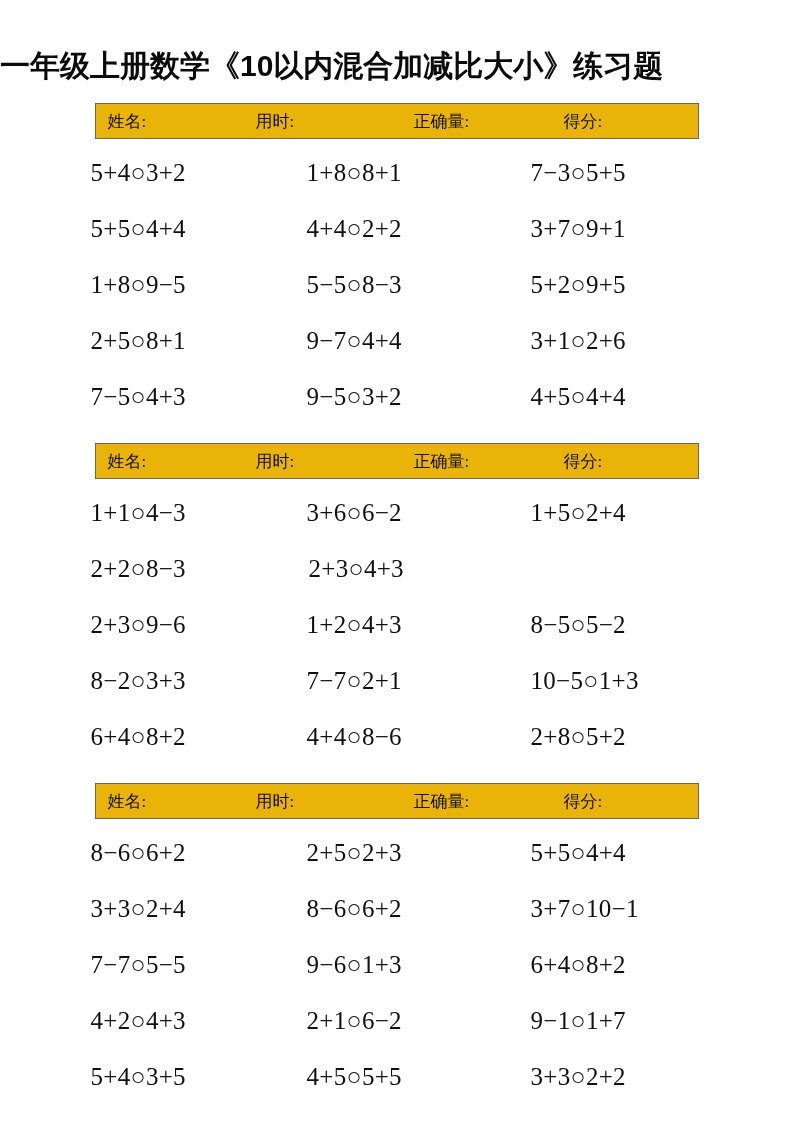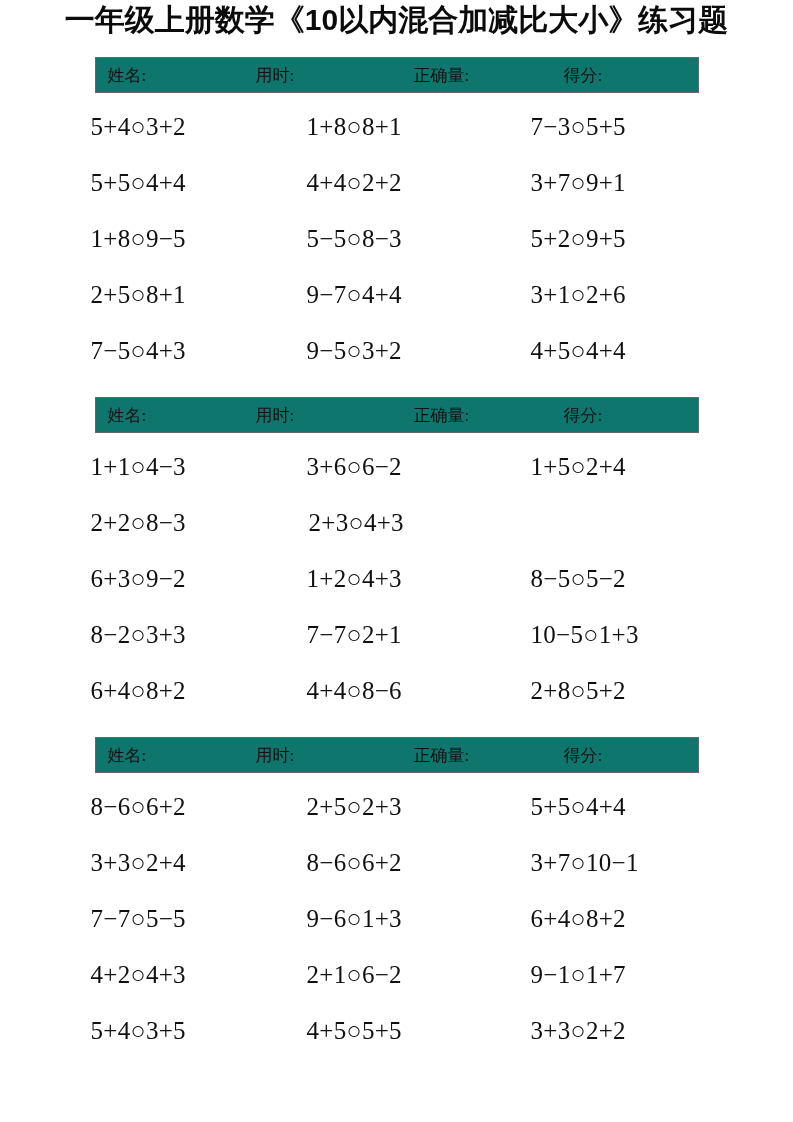--- a/index.html
+++ b/index.html
@@ -19,48 +19,49 @@
   .page {
     width: 793px;
     height: 1122px;
     box-sizing: border-box;
     padding: 0;
     position: relative;
   }
 
   
   .worksheet-title {
-    text-align: center;
+    text-align: left;
     font-family: "Liberation Sans", sans-serif;
     font-weight: bold;
     font-size: 30px;
     letter-spacing: 0px;
     color: #0b0b0b;
     margin: 0;
+    padding-top: 46px;
     padding-bottom: 0;
     line-height: 40px;
     white-space: nowrap;
   }
 
   
   .section {
     margin-top: 18px;
   }
   .section:first-of-type {
     margin-top: 17px;
   }
 
   
   .info-box {
     box-sizing: border-box;
     width: 604px;
     height: 36px;
     margin: 0 auto;
     border: 1.4px solid #666666;
-    background: #0f766e;
+    background: #eab308;
     display: flex;
     align-items: center;
     position: relative;
   }
   .info-field {
     font-family: "Liberation Serif", serif;
     font-size: 17px;
     color: #111111;
     white-space: nowrap;
     position: absolute;
@@ -149,21 +150,21 @@
       <div class="prob-row">
         <span class="prob-cell c0">1+1○4−3</span>
         <span class="prob-cell c1">3+6○6−2</span>
         <span class="prob-cell c2">1+5○2+4</span>
       </div>
       <div class="prob-row">
         <span class="prob-cell c0">2+2○8−3</span>
         <span class="prob-cell c2">2+3○4+3</span>
       </div>
       <div class="prob-row">
-        <span class="prob-cell c0">6+3○9−2</span>
+        <span class="prob-cell c0">2+3○9−6</span>
         <span class="prob-cell c1">1+2○4+3</span>
         <span class="prob-cell c2">8−5○5−2</span>
       </div>
       <div class="prob-row">
         <span class="prob-cell c0">8−2○3+3</span>
         <span class="prob-cell c1">7−7○2+1</span>
         <span class="prob-cell c2">10−5○1+3</span>
       </div>
       <div class="prob-row">
         <span class="prob-cell c0">6+4○8+2</span>

